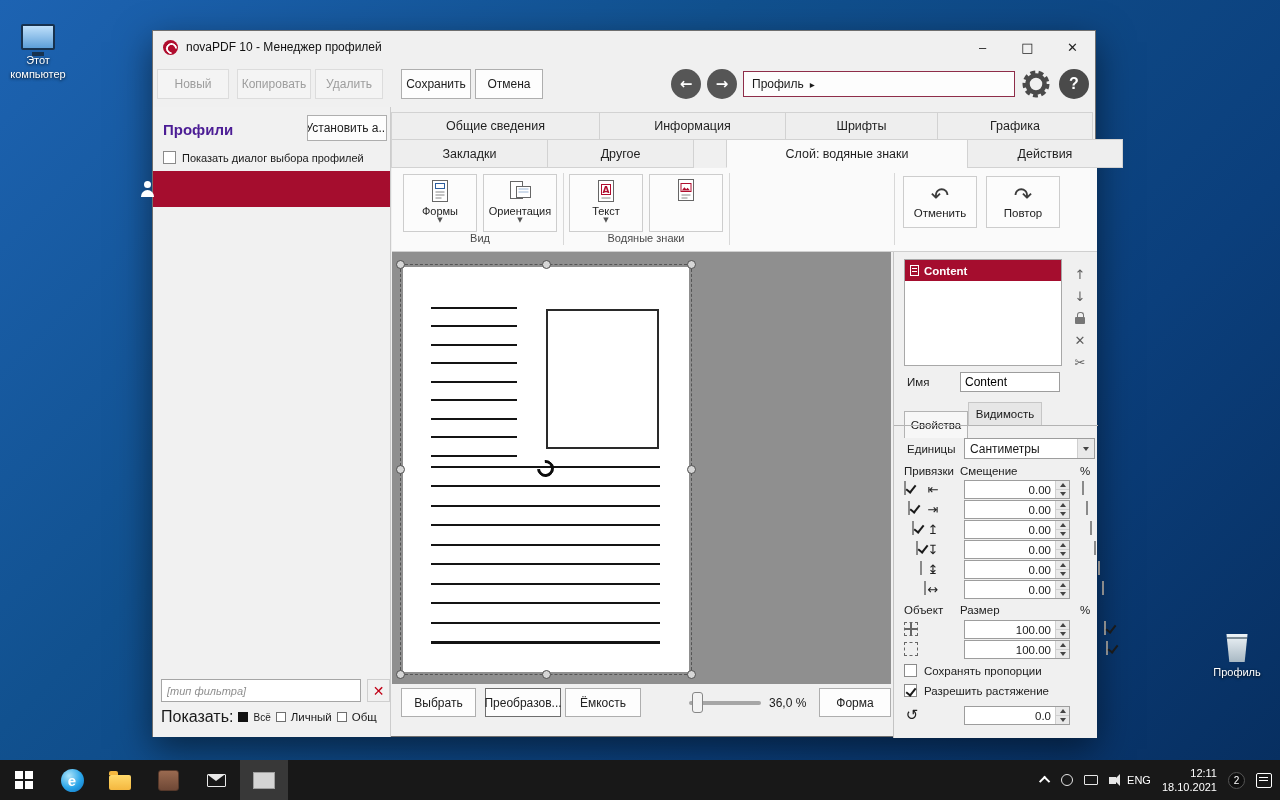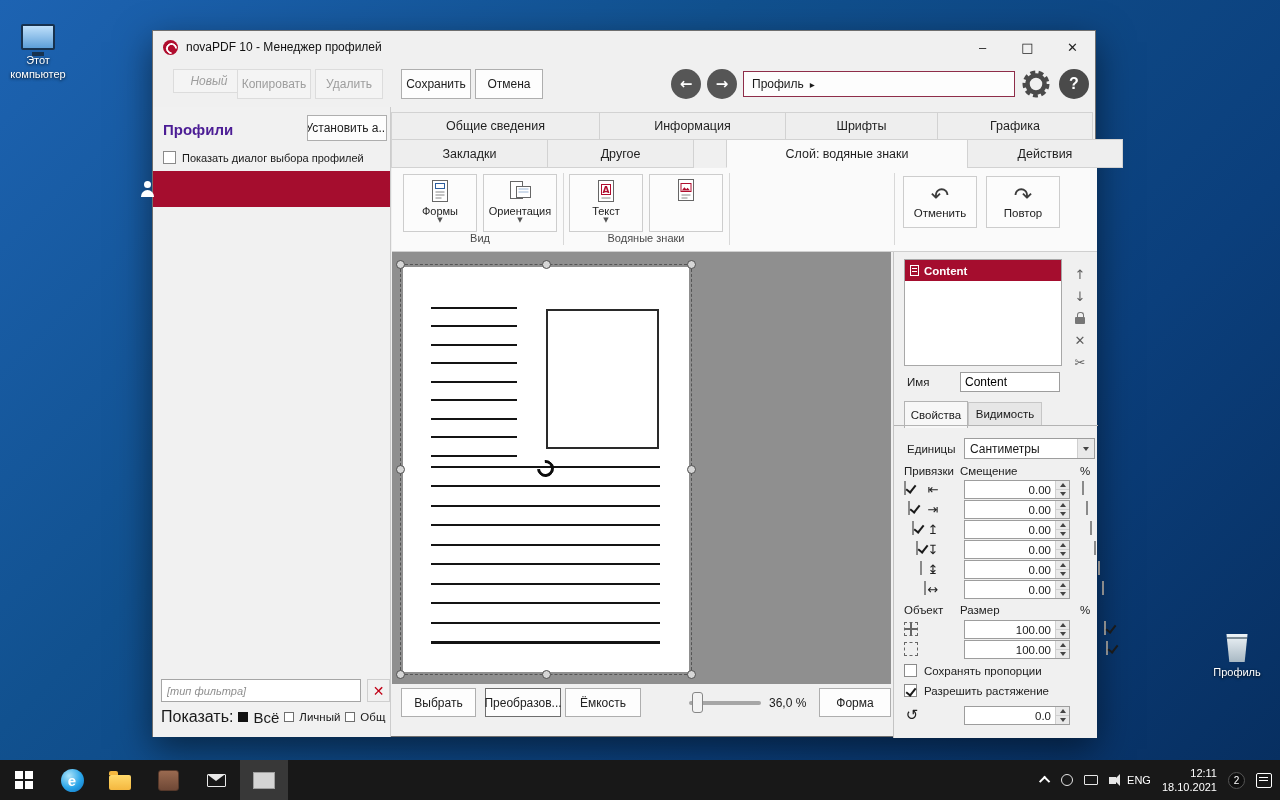--- a/index.html
+++ b/index.html
@@ -158,21 +158,21 @@
   <div class="titlebar">
     <span class="applogo"></span>
     <span class="wtitle">novaPDF 10 - Менеджер профилей</span>
     <div class="wctls">
       <div class="wctl">–</div>
       <div class="wctl glyph">□</div>
       <div class="wctl glyph">✕</div>
     </div>
   </div>
 
-  <div class="btn disabled" style="left:20px;top:38px;width:72px;height:24px;font-style:italic;">Новый</div>
+  <div class="btn disabled" style="left:4px;top:38px;width:72px;height:30px;">Новый</div>
   <div class="btn disabled" style="left:84px;top:38px;width:74px;height:30px;">Копировать</div>
   <div class="btn disabled" style="left:162px;top:38px;width:68px;height:30px;">Удалить</div>
   <div class="btn" style="left:248px;top:38px;width:70px;height:30px;">Сохранить</div>
   <div class="btn" style="left:322px;top:38px;width:68px;height:30px;">Отмена</div>
 
   <div class="circle-btn glyph" style="left:518px;top:38px;">←</div>
   <div class="circle-btn glyph" style="left:554px;top:38px;">→</div>
 
   <div class="crumb" style="left:590px;top:40px;width:272px;height:26px;">
     <span>Профиль</span>
@@ -200,21 +200,21 @@
     <div class="sb-row-sel">
       <span class="person abs" style="right:14px;top:10px;"></span>
     </div>
 
     <input class="filterin" placeholder="[тип фильтра]" style="">
     <div class="xbtn glyph">✕</div>
 
     <div class="abs" style="left:8px;top:601px;display:flex;align-items:center;gap:5px;width:228px;">
       <span style="font-size:16px;">Показать:</span>
       <span class="radio-sq on"></span>
-      <span style="font-size:15px;">Всё</span>
+      <span style="font-size:10px;">Всё</span>
       <span class="radio-sq"></span>
       <span style="font-size:11.5px;">Личный</span>
       <span class="radio-sq"></span>
       <span style="font-size:11.5px;">Общ</span>
     </div>
   </div>
 
   <div class="tabrow" style="left:239px;top:81px;height:28px;">
     <div class="tab" style="width:209px;">Общие сведения</div>
     <div class="tab" style="width:187px;">Информация</div>
@@ -338,21 +338,21 @@
     <div class="lsbtn glyph" style="top:34px;">↓</div>
     <div class="lsbtn" style="top:56px;">
         <span class="lock"></span>
       </div>
     <div class="lsbtn glyph" style="top:78px;">✕</div>
     <div class="lsbtn glyph" style="top:100px;">✂</div>
 
     <div class="plabel" style="left:13px;top:124px;">Имя</div>
     <input class="field" style="left: 66px; top: 120px; width: 100px; height: 20px;" value="Content">
 
-    <div class="ptab active" style="left:10px;top:149px;width:64px;height:27px;">Свойства</div>
+    <div class="ptab active" style="left:10px;top:159px;width:64px;height:27px;">Свойства</div>
     <div class="ptab idle" style="left:74px;top:150px;width:74px;height:24px;">Видимость</div>
     <div class="abs" style="left:0;top:173px;width:204px;border-top:1px solid #b3b3b3;"></div>
 
     <div class="plabel" style="left:13px;top:191px;">Единицы</div>
     <div class="select" style="left:70px;top:186px;width:131px;">
       <span class="val">Сантиметры</span>
       <span class="ab">
           <span class="tri-d"></span>
         </span>
     </div>

